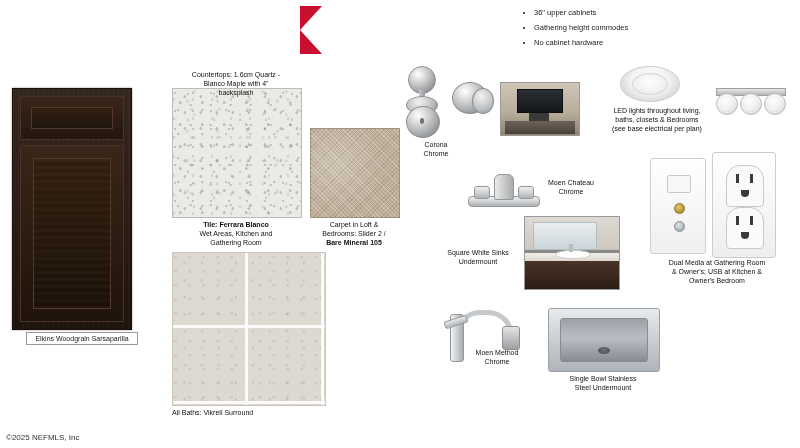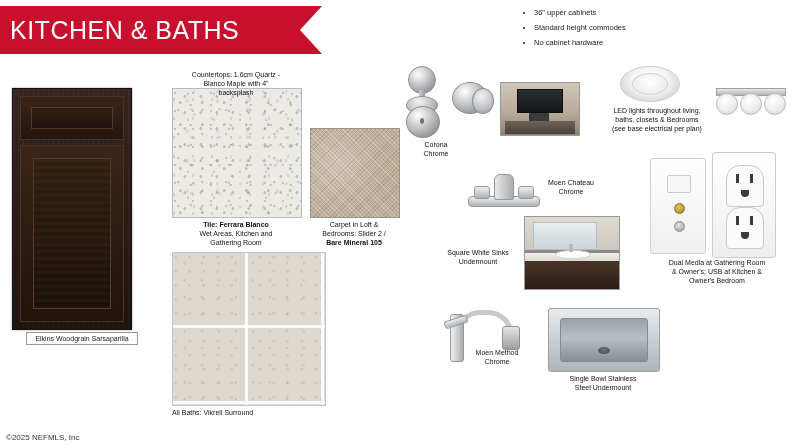--- a/index.html
+++ b/index.html
@@ -493,29 +493,26 @@
     bottom: 6px;
     font-size: 8px;
     color: #333;
   }
 </style>
 </head>
 <body>
 
 <div class="page">
 
-  <div class="banner">
-    <div class="banner-title">KITCHEN &amp; BATHS</div>
-  </div>
   <div class="banner-notch"></div>
 
   <div class="bullets">
     <ul>
       <li>36" upper cabinets</li>
-      <li>Standard height commodes</li>
+      <li>Gathering height commodes</li>
       <li>No cabinet hardware</li>
     </ul>
   </div>
 
   <div class="cabinet">
     <div class="cab-drawer">
       <div class="cab-drawer-inner"></div>
     </div>
     <div class="cab-door">
       <div class="cab-door-inner"></div>

